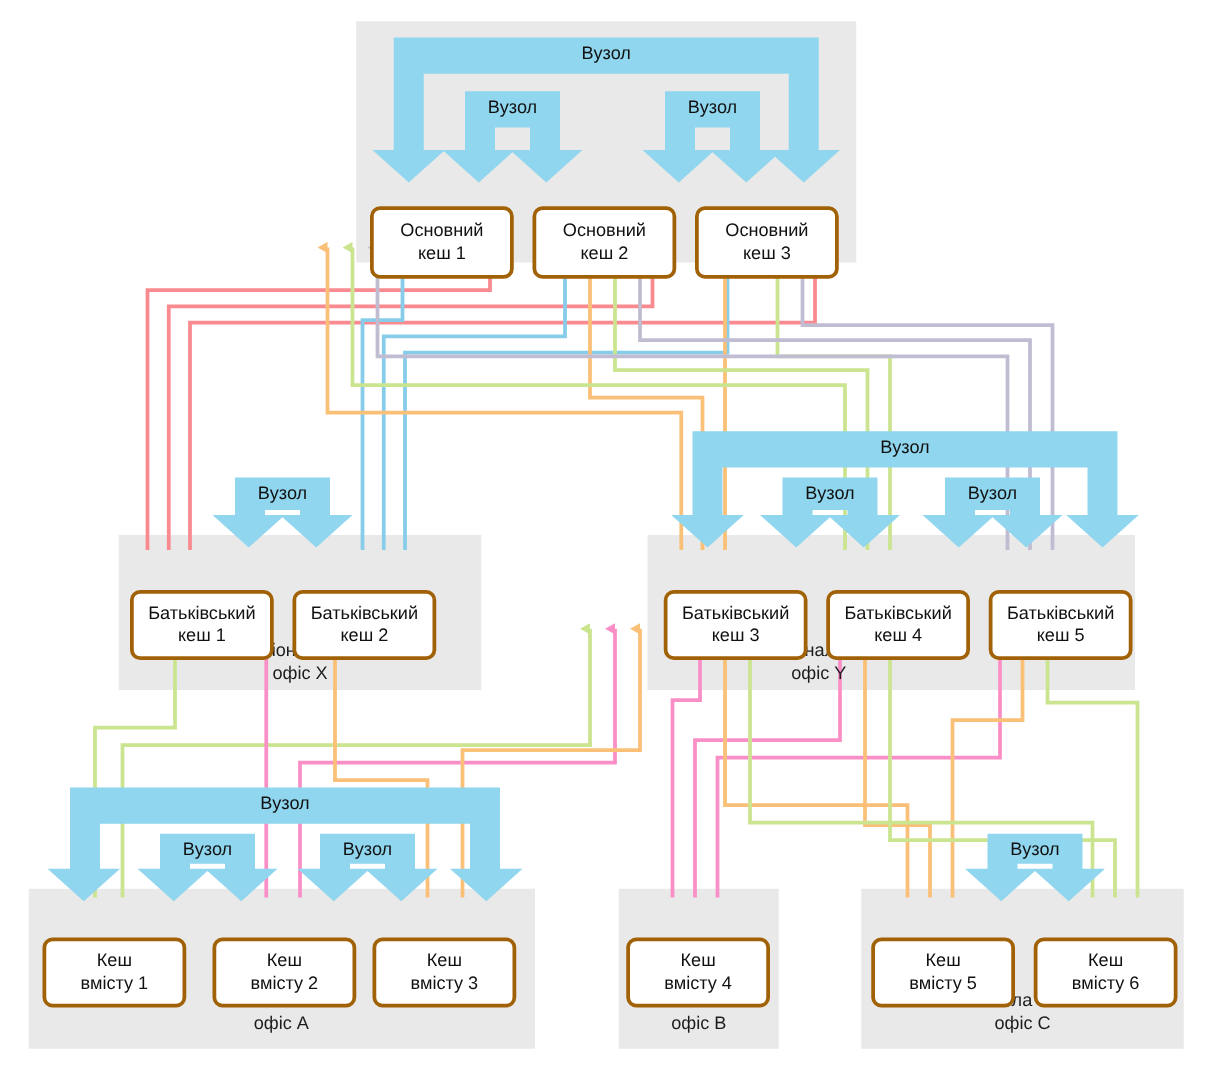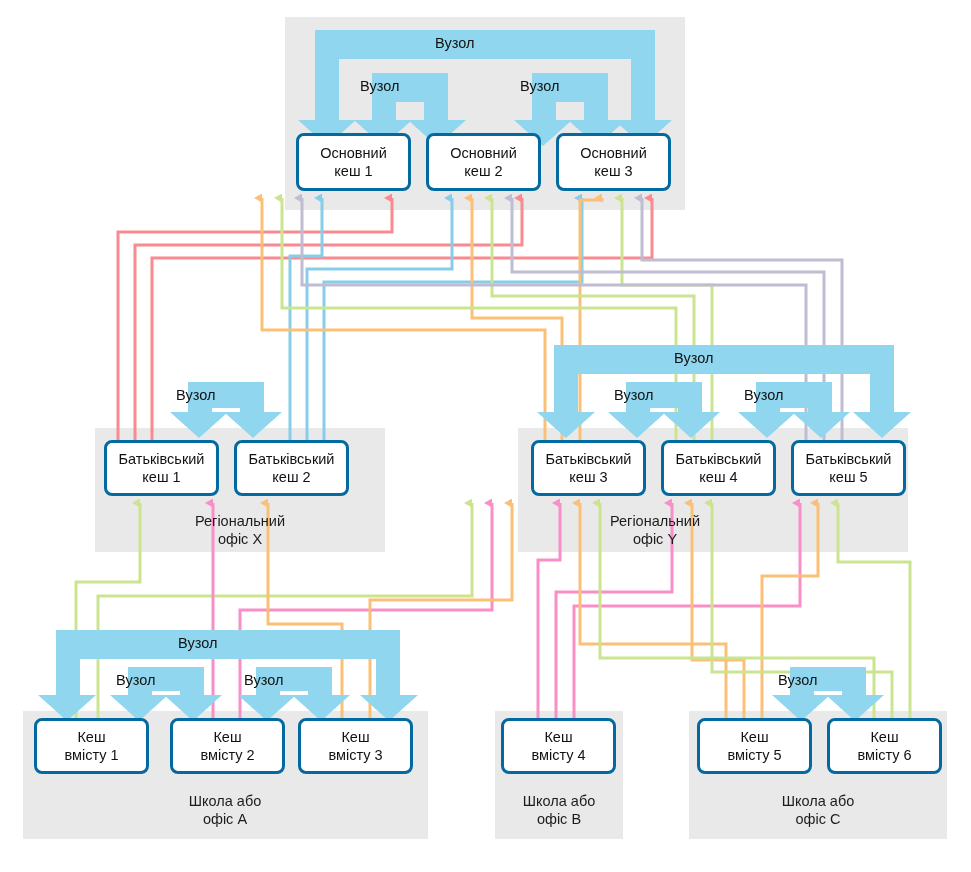--- a/index.html
+++ b/index.html
@@ -1,24 +1,24 @@
 <!DOCTYPE html>
 <html><head>
 <meta charset="utf-8">
 <style>
   html,body{margin:0;padding:0;background:#ffffff;}
   body{font-family:"Liberation Sans","DejaVu Sans",sans-serif;}
   #stage{position:relative;width:971px;height:872px;background:#fff;overflow:hidden;}
   #svg-layer{position:absolute;left:0;top:0;width:971px;height:872px;}
   .zone{position:absolute;background:#e9e9e9;}
   .zone-label{position:absolute;text-align:center;color:#1c1c1c;font-size:14.5px;line-height:18px;white-space:pre-line;}
-  .node-box{position:absolute;background:#ffffff;border:3px solid #0369a1;border-radius:8px;
+  .node-box{position:absolute;background:#ffffff;border:3px solid #a16207;border-radius:8px;
             display:flex;align-items:center;justify-content:center;text-align:center;
-            color:#111;font-size:14.5px;line-height:18px;white-space:pre-line;box-sizing:border-box;}
-  .vuzol-label{position:absolute;color:#111;font-size:14.5px;line-height:17px;text-align:left;white-space:nowrap;}
+            color:#111;font-size:14.5px;line-height:18px;white-space:pre-line;box-sizing:border-box;margin-top:32px;}
+  .vuzol-label{position:absolute;color:#111;font-size:14.5px;line-height:17px;text-align:center;white-space:nowrap;}
 </style>
 </head>
 <body>
 
 <div id="stage">
 
   <div class="zone" style="left:285px;top:17px;width:400px;height:193px;"></div>
   <div class="zone" style="left:95px;top:428px;width:290px;height:124px;"></div>
   <div class="zone" style="left:518px;top:428px;width:390px;height:124px;"></div>
   <div class="zone" style="left:23px;top:711px;width:405px;height:128px;"></div>

